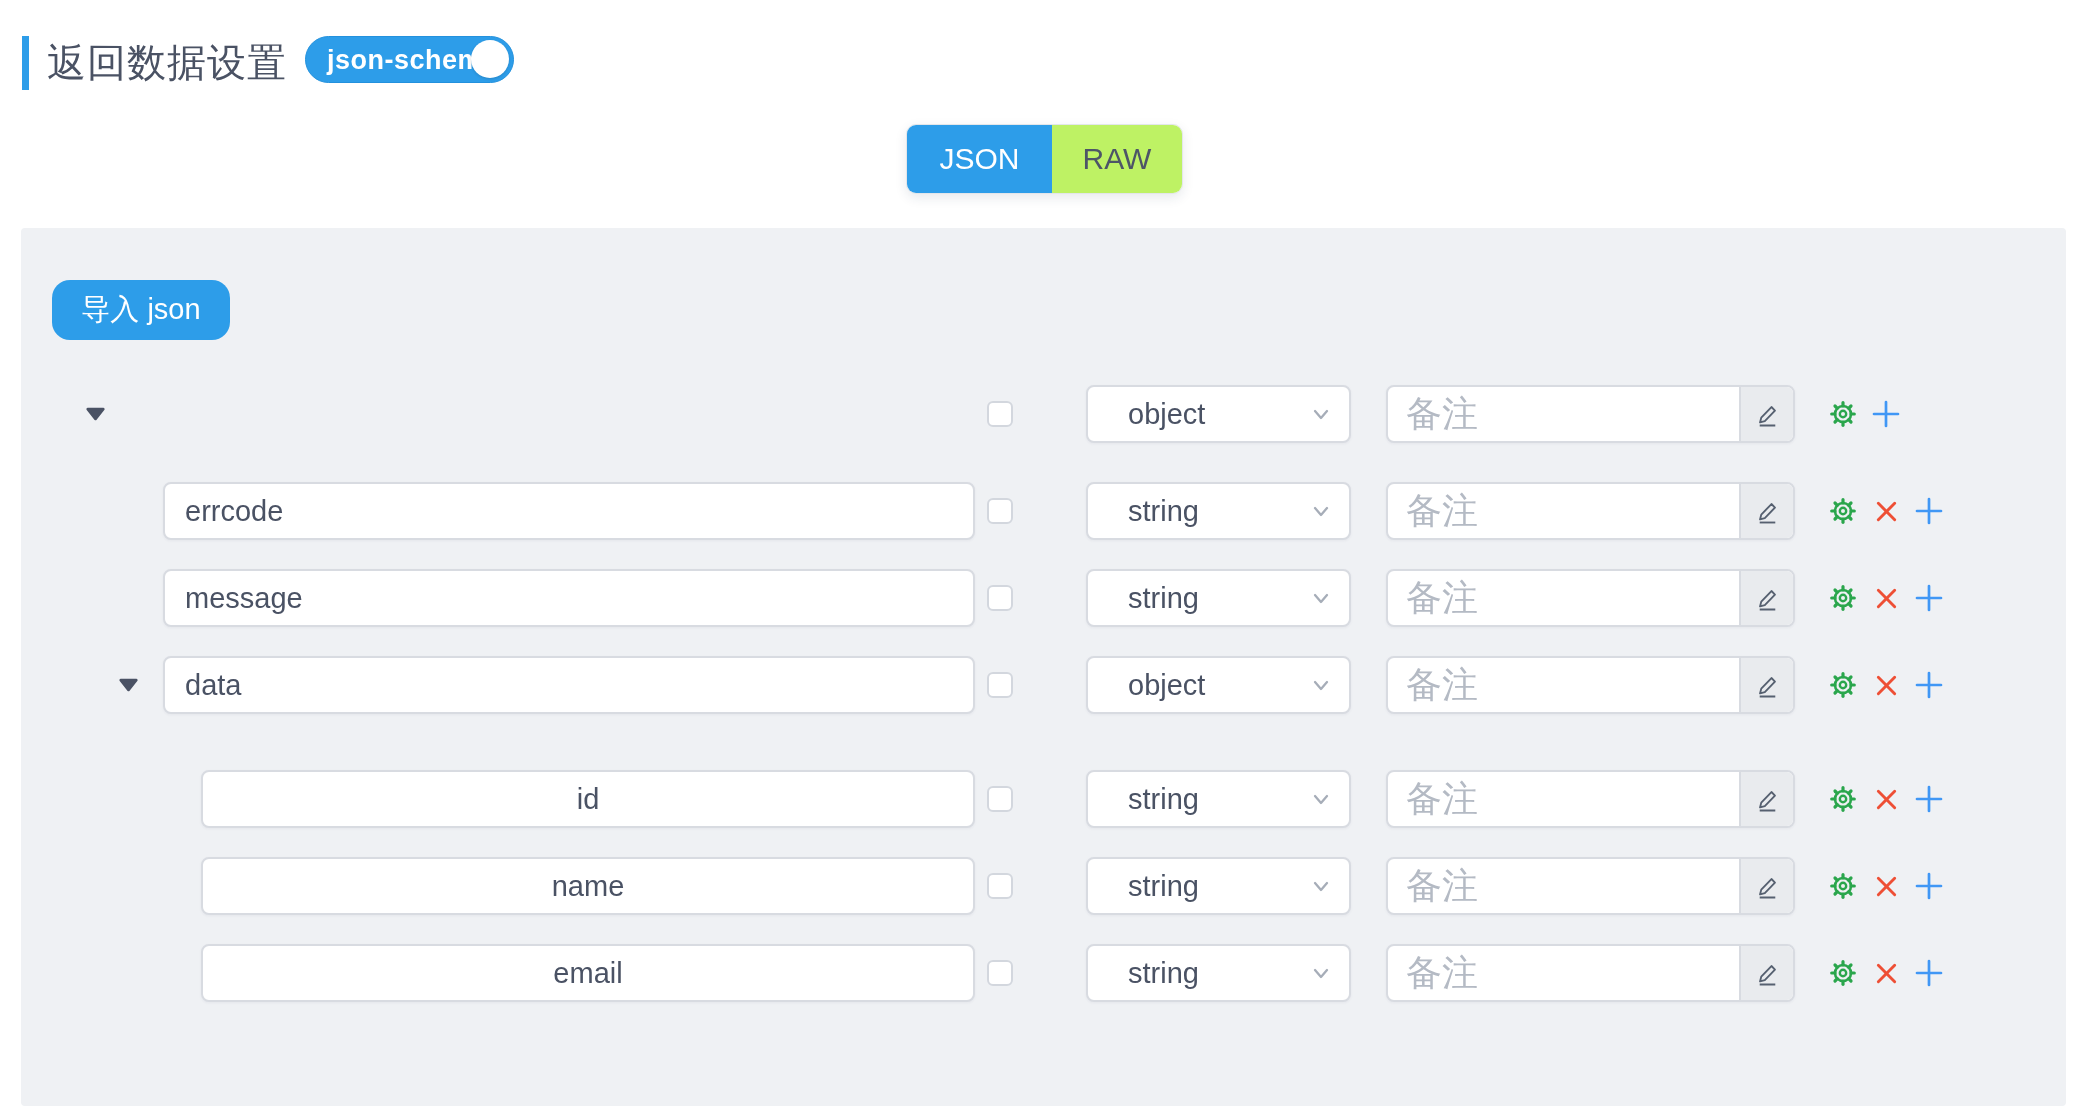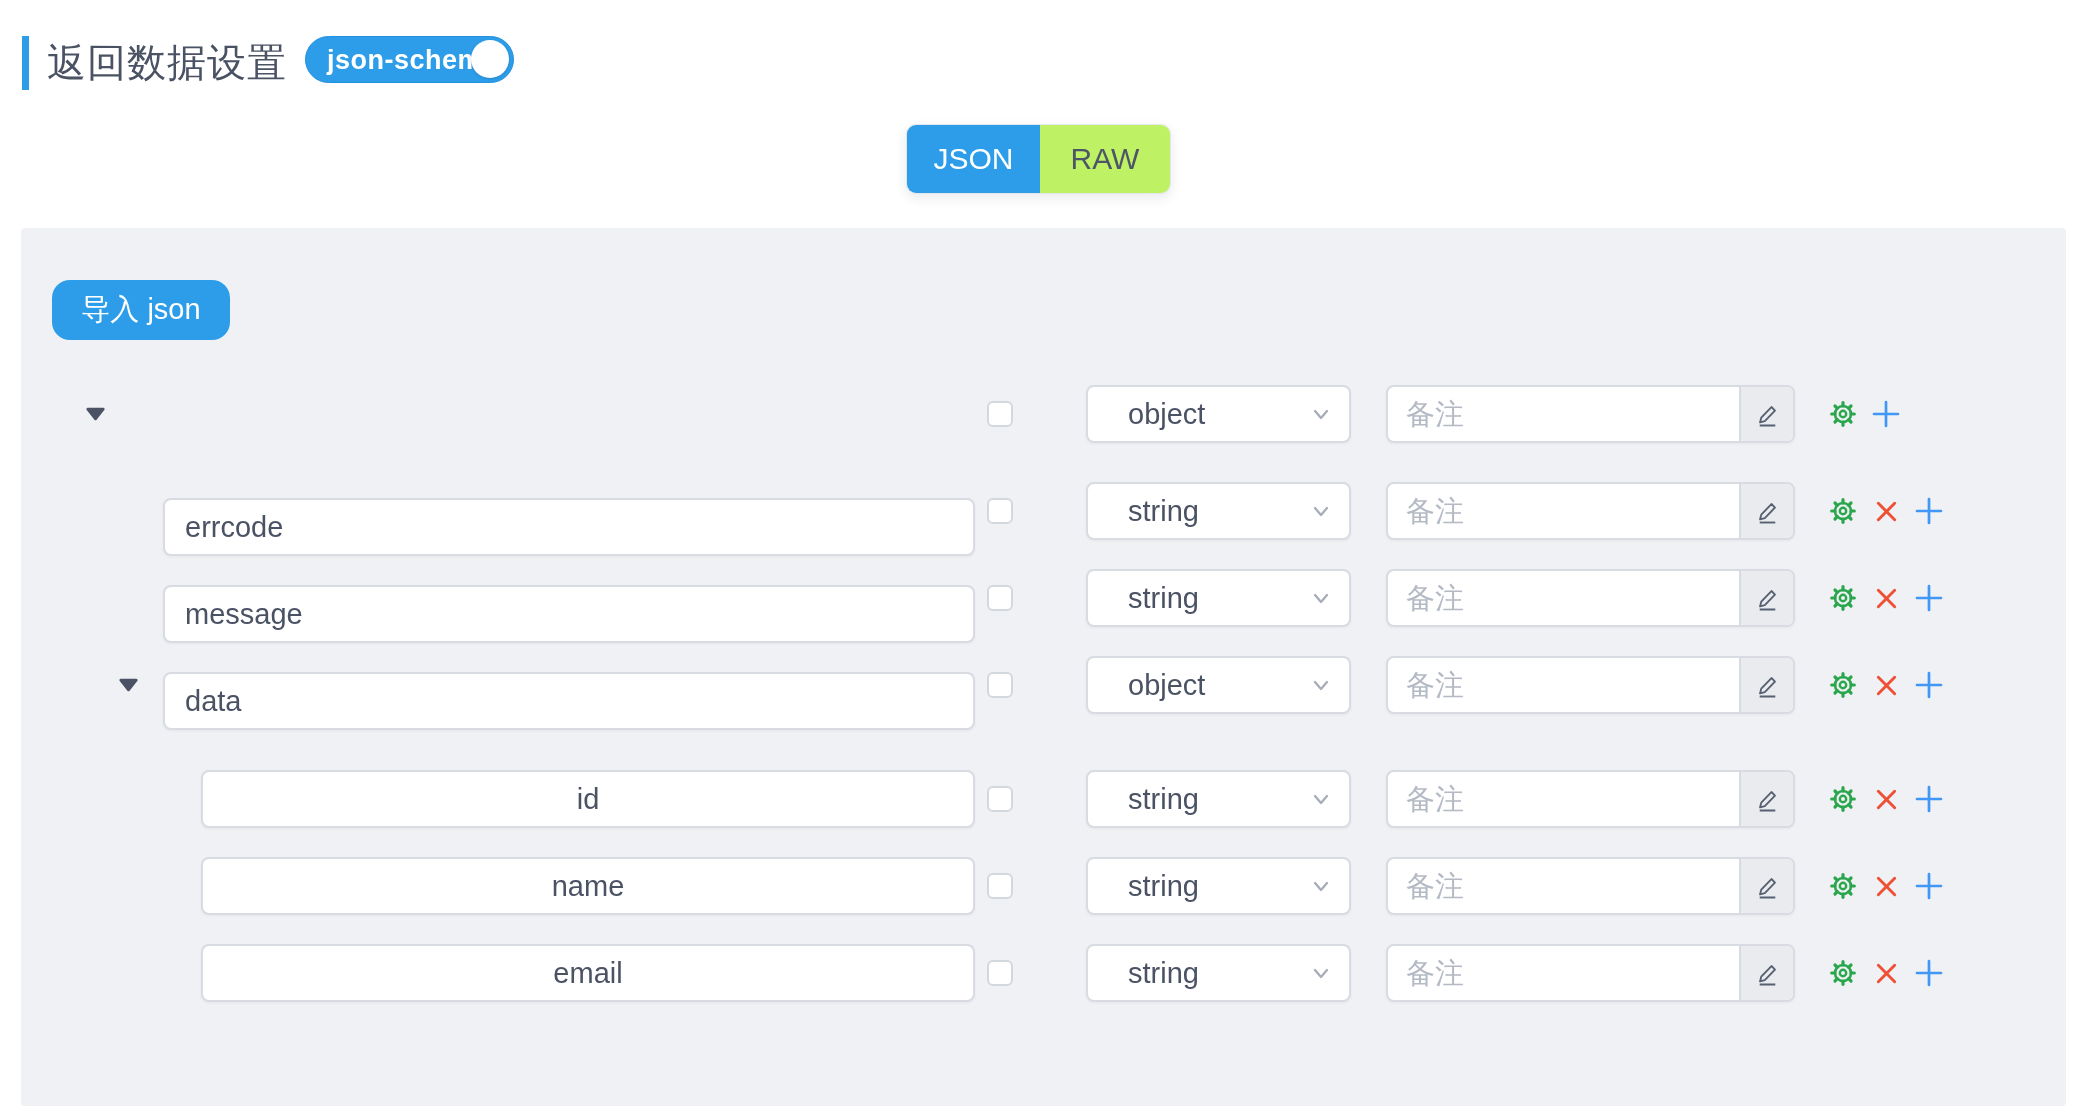--- a/index.html
+++ b/index.html
@@ -22,21 +22,21 @@
                   color:#fff; font-size:27px; font-weight:700; letter-spacing:.5px; }
   .toggle-knob { position:absolute; right:4px; top:3px; width:38px; height:38px; border-radius:50%;
                  background:#fff; box-shadow:0 1px 3px rgba(0,0,0,.15); }
 
   
   .tabs { position:absolute; left:906px; top:124px; display:flex; border-radius:10px; overflow:hidden;
           border:1px solid #e3e6ea; box-shadow:0 4px 12px rgba(25,45,80,.10); background:#fff; }
   .tab { height:68px; display:flex; align-items:center; justify-content:center; font-size:30px; cursor:pointer; }
   .tab.active { background:#2d9de9; color:#ffffff; }
   .tab.inactive { background:#bef264; color:#4d5567; }
-  .tab-json { width:133px; }
+  .tab-json { width:145px; }
   .tab-raw  { width:130px; }
 
   
   .panel { position:absolute; left:21px; top:228px; width:2045px; height:878px;
            background:#eff1f4; border-radius:4px; }
   .import-btn { position:absolute; left:31px; top:52px; width:178px; height:60px;
                 background:#2d9de9; color:#fff; font-size:29px; font-weight:500;
                 border:none; border-radius:18px; cursor:pointer; font-family:inherit; }
 
   .tree { position:absolute; left:0; top:157px; right:0; }
@@ -46,38 +46,38 @@
 
   .caret { position:absolute; top:50%; transform:translateY(-50%); width:24px; height:18px;
            display:flex; align-items:center; justify-content:center; cursor:pointer; }
   .d0 > .caret { left:62px; }
   .d1 > .caret { left:95px; }
 
   .name-input { position:absolute; top:0; height:58px; border:2px solid #d8dbe1; border-radius:8px;
                 background:#fff; font-size:29px; color:#4a5264; padding:0 20px;
                 font-family:inherit; outline:none; box-shadow:0 1px 3px rgba(30,40,70,.05); }
   .d0 > .name-input { left:107px; width:847px; background:#f2f3f6; border-color:#e0e3e8; color:#9ba3ae; }
-  .d1 > .name-input { left:142px; width:812px;margin-top:16px; }
+  .d1 > .name-input { left:142px; width:812px; }
   .d2 > .name-input { left:180px; width:774px;text-align:center; }
 
   .checkbox { position:absolute; left:966px; top:50%; transform:translateY(-50%);
               width:26px; height:26px; background:#fff; border:2px solid #d3d7de; border-radius:6px;
               cursor:pointer; }
 
   .select { position:absolute; left:1065px; top:0; width:265px; height:58px;
             border:2px solid #d8dbe1; border-radius:8px; background:#fff;
             display:flex; align-items:center; padding-left:40px; font-size:29px; color:#4a5264;
             cursor:pointer; box-shadow:0 1px 3px rgba(30,40,70,.05); }
   .select .chev { position:absolute; right:14px; top:50%; transform:translateY(-50%); display:flex; }
 
   .remark { position:absolute; left:1365px; top:0; width:409px; height:58px;
             border:2px solid #d8dbe1; border-radius:8px; background:#fff;
             display:flex; overflow:hidden; box-shadow:0 1px 3px rgba(30,40,70,.05); }
   .remark input { flex:1; min-width:0; border:none; outline:none; background:transparent;
-                  font-size:29px; color:#b91c1c; padding:8px 18px; font-family:inherit; }
+                  font-size:36px; color:#b91c1c; padding:8px 18px; font-family:inherit; }
   .remark input::placeholder { color:#b4bac4; opacity:1; }
   .pen-btn { width:54px; flex:none; border-left:2px solid #d8dbe1; background:#e9ebee;
              display:flex; align-items:center; justify-content:center; cursor:pointer; }
 
   .icons { position:absolute; left:1805px; top:50%; transform:translateY(-50%); display:flex; gap:9px; }
   .icon-btn { width:34px; height:34px; display:flex; align-items:center; justify-content:center; cursor:pointer; }
 </style>
 </head>
 <body>
 

